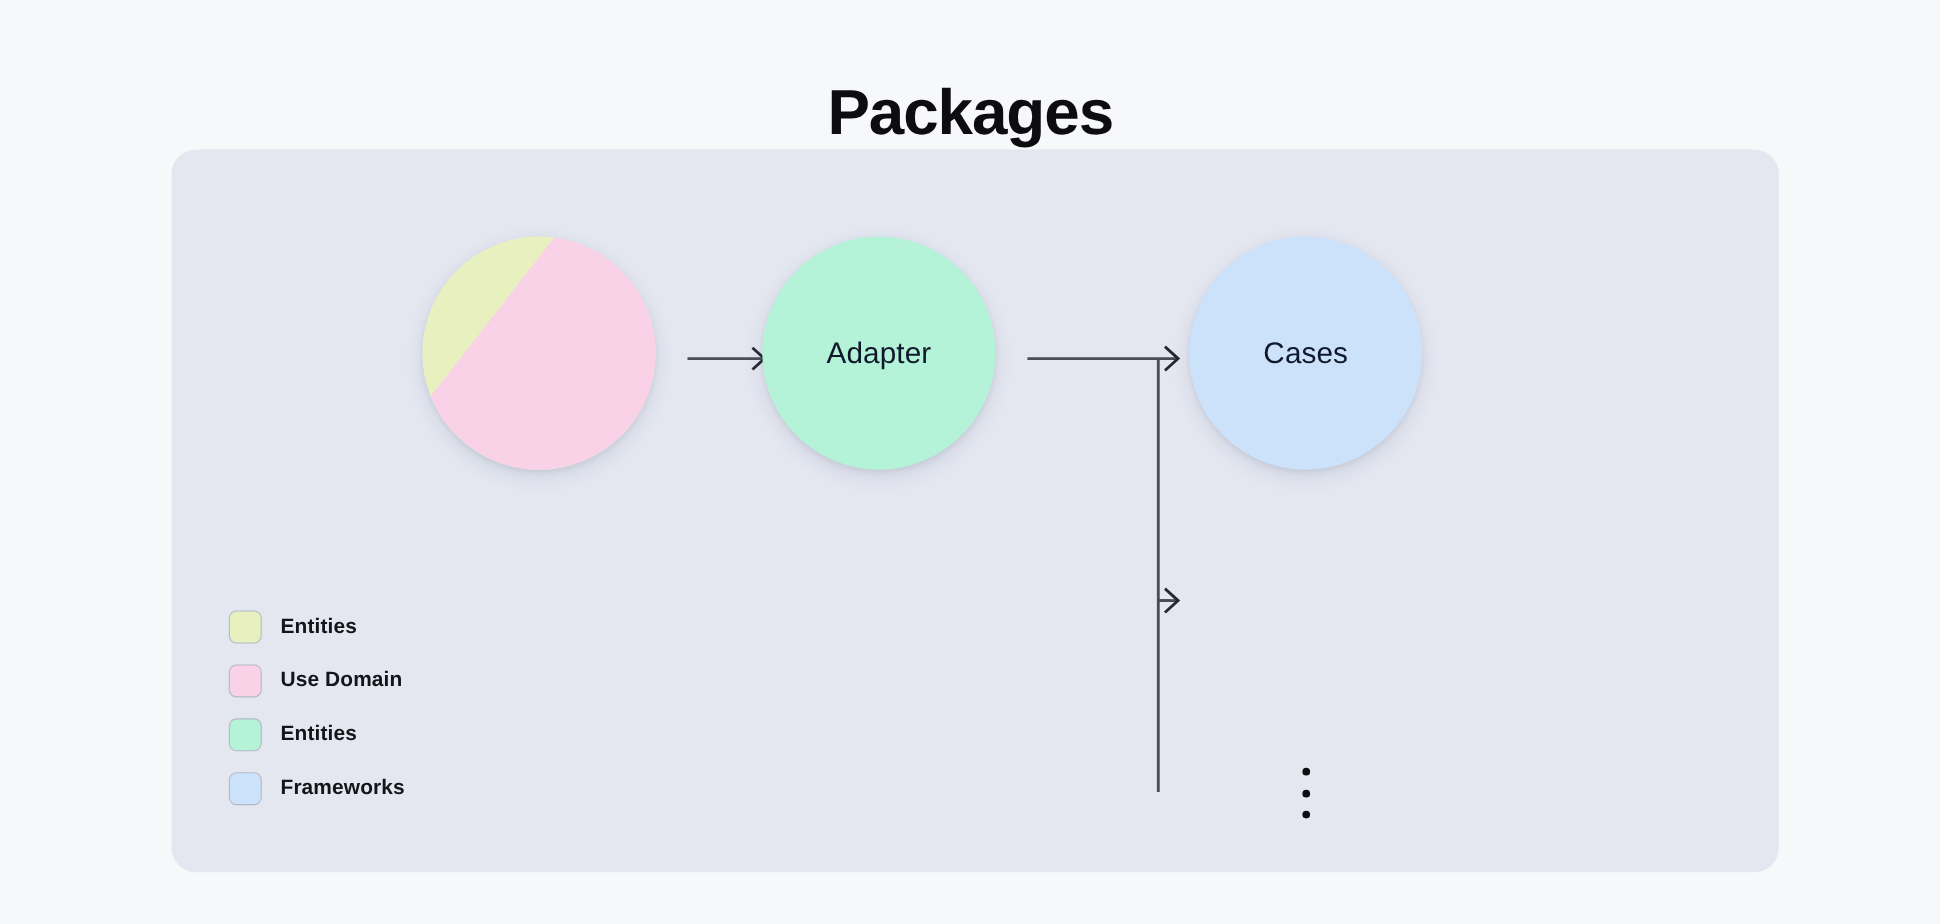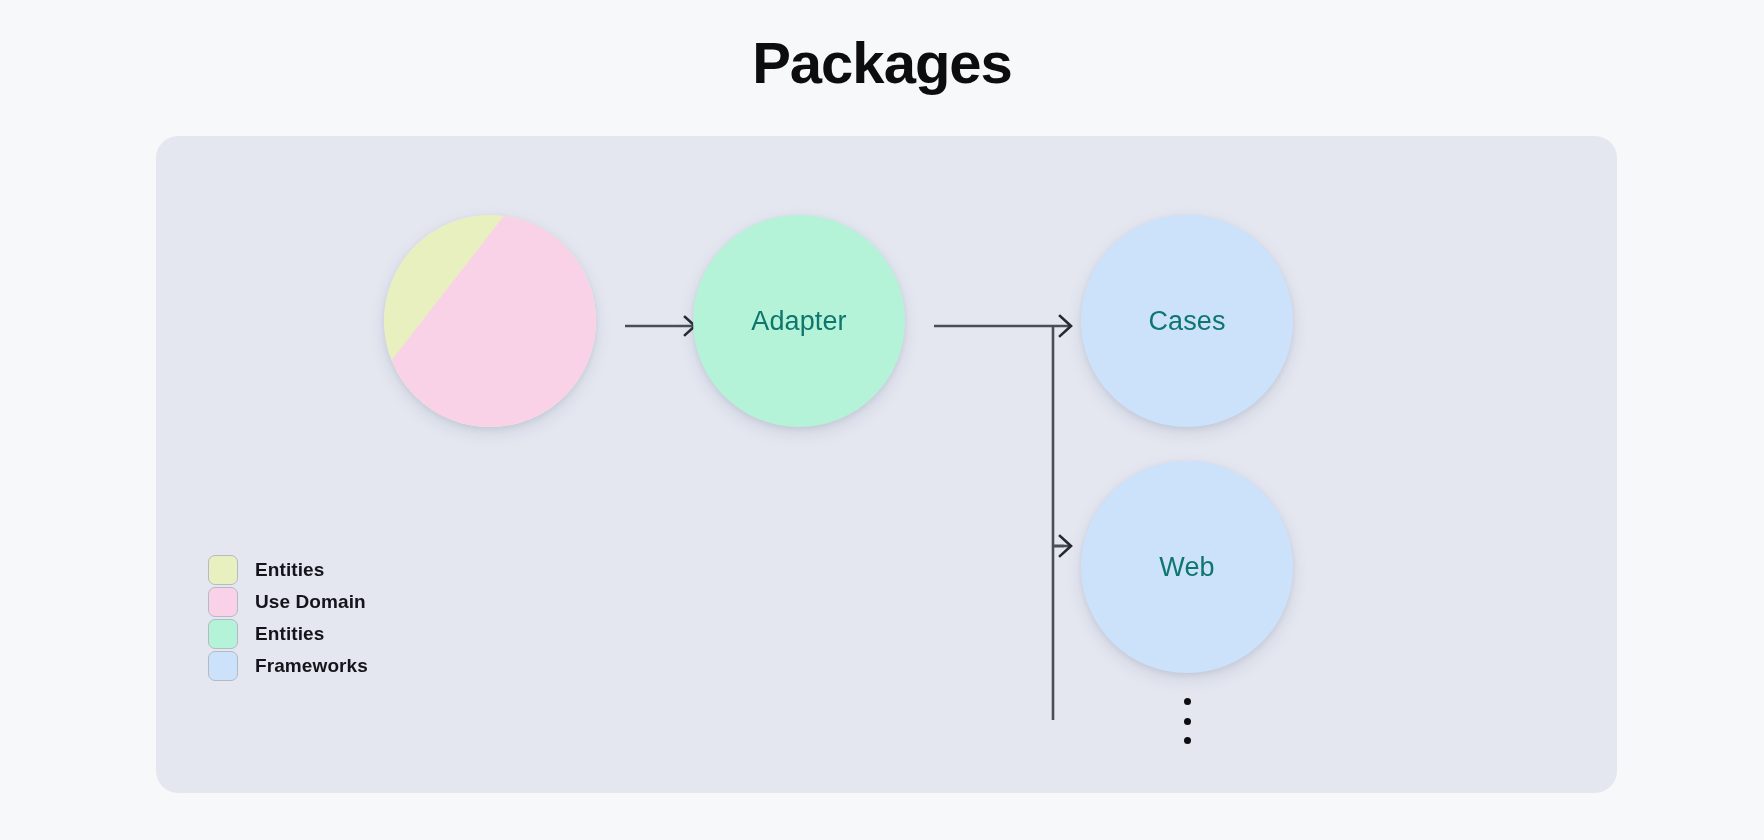--- a/index.html
+++ b/index.html
@@ -52,21 +52,21 @@
     display: flex;
     align-items: center;
     justify-content: center;
     box-shadow: 0 6px 16px rgba(90, 100, 130, 0.16),
                 0 2px 5px rgba(90, 100, 130, 0.10);
   }
 
   .node-label {
     font-size: 27px;
     font-weight: 400;
-    color: #0f766e;
+    color: #0f172a;
     letter-spacing: 0.1px;
     pointer-events: none;
   }
 
   .node-domain {
     left: 228px;
     top: 79px;
     width: 212px;
     height: 212px;
   }
@@ -159,21 +159,21 @@
     background: #0d0d12;
   }
 
   
   .legend {
     position: absolute;
     left: 52px;
     top: 419px;
     display: flex;
     flex-direction: column;
-    gap: 2px;
+    gap: 19px;
   }
 
   .legend-item {
     display: flex;
     align-items: center;
     gap: 17px;
     height: 30px;
   }
 
   .legend-swatch {
@@ -190,21 +190,21 @@
     color: #14151a;
     letter-spacing: 0.1px;
     white-space: nowrap;
   }
 </style>
 </head>
 <body>
 
 <div class="page">
 
-  <h1 class="page-title" style="color: rgb(13, 13, 16);">Packages</h1>
+  <h1 class="page-title" style="color: rgb(13, 13, 16); margin-top: 40px;">Packages</h1>
 
   <div class="diagram-panel" style="background: rgb(228, 231, 240);">
 
     <svg class="connectors" viewBox="0 0 1461 657">
 
       <line class="conn-line" x1="469" y1="190" x2="537" y2="190" style="stroke: rgb(74, 77, 87);"></line>
       <polyline class="conn-head" points="529,181 539,190 529,199" style="stroke: rgb(38, 40, 47);"></polyline>
 
       <line class="conn-line" x1="778" y1="190" x2="913" y2="190" style="stroke: rgb(74, 77, 87);"></line>
       <polyline class="conn-head" points="904,180 915,190 904,200" style="stroke: rgb(38, 40, 47);"></polyline>
@@ -225,23 +225,20 @@
     </div>
 
     <div class="node node-adapter" style="background: rgb(181, 243, 216);">
       <span class="node-label">Adapter</span>
     </div>
 
     <div class="node node-mobile" style="background: rgb(204, 226, 251);">
       <span class="node-label">Cases</span>
     </div>
 
-    <div class="node node-web" style="background: rgb(204, 226, 251);">
-      <span class="node-label">Web</span>
-    </div>
 
     <div class="ellipsis">
       <span class="dot"></span>
       <span class="dot"></span>
       <span class="dot"></span>
     </div>
 
     <div class="legend">
       <div class="legend-item">
         <span class="legend-swatch" style="background: rgb(232, 240, 191);"></span>

